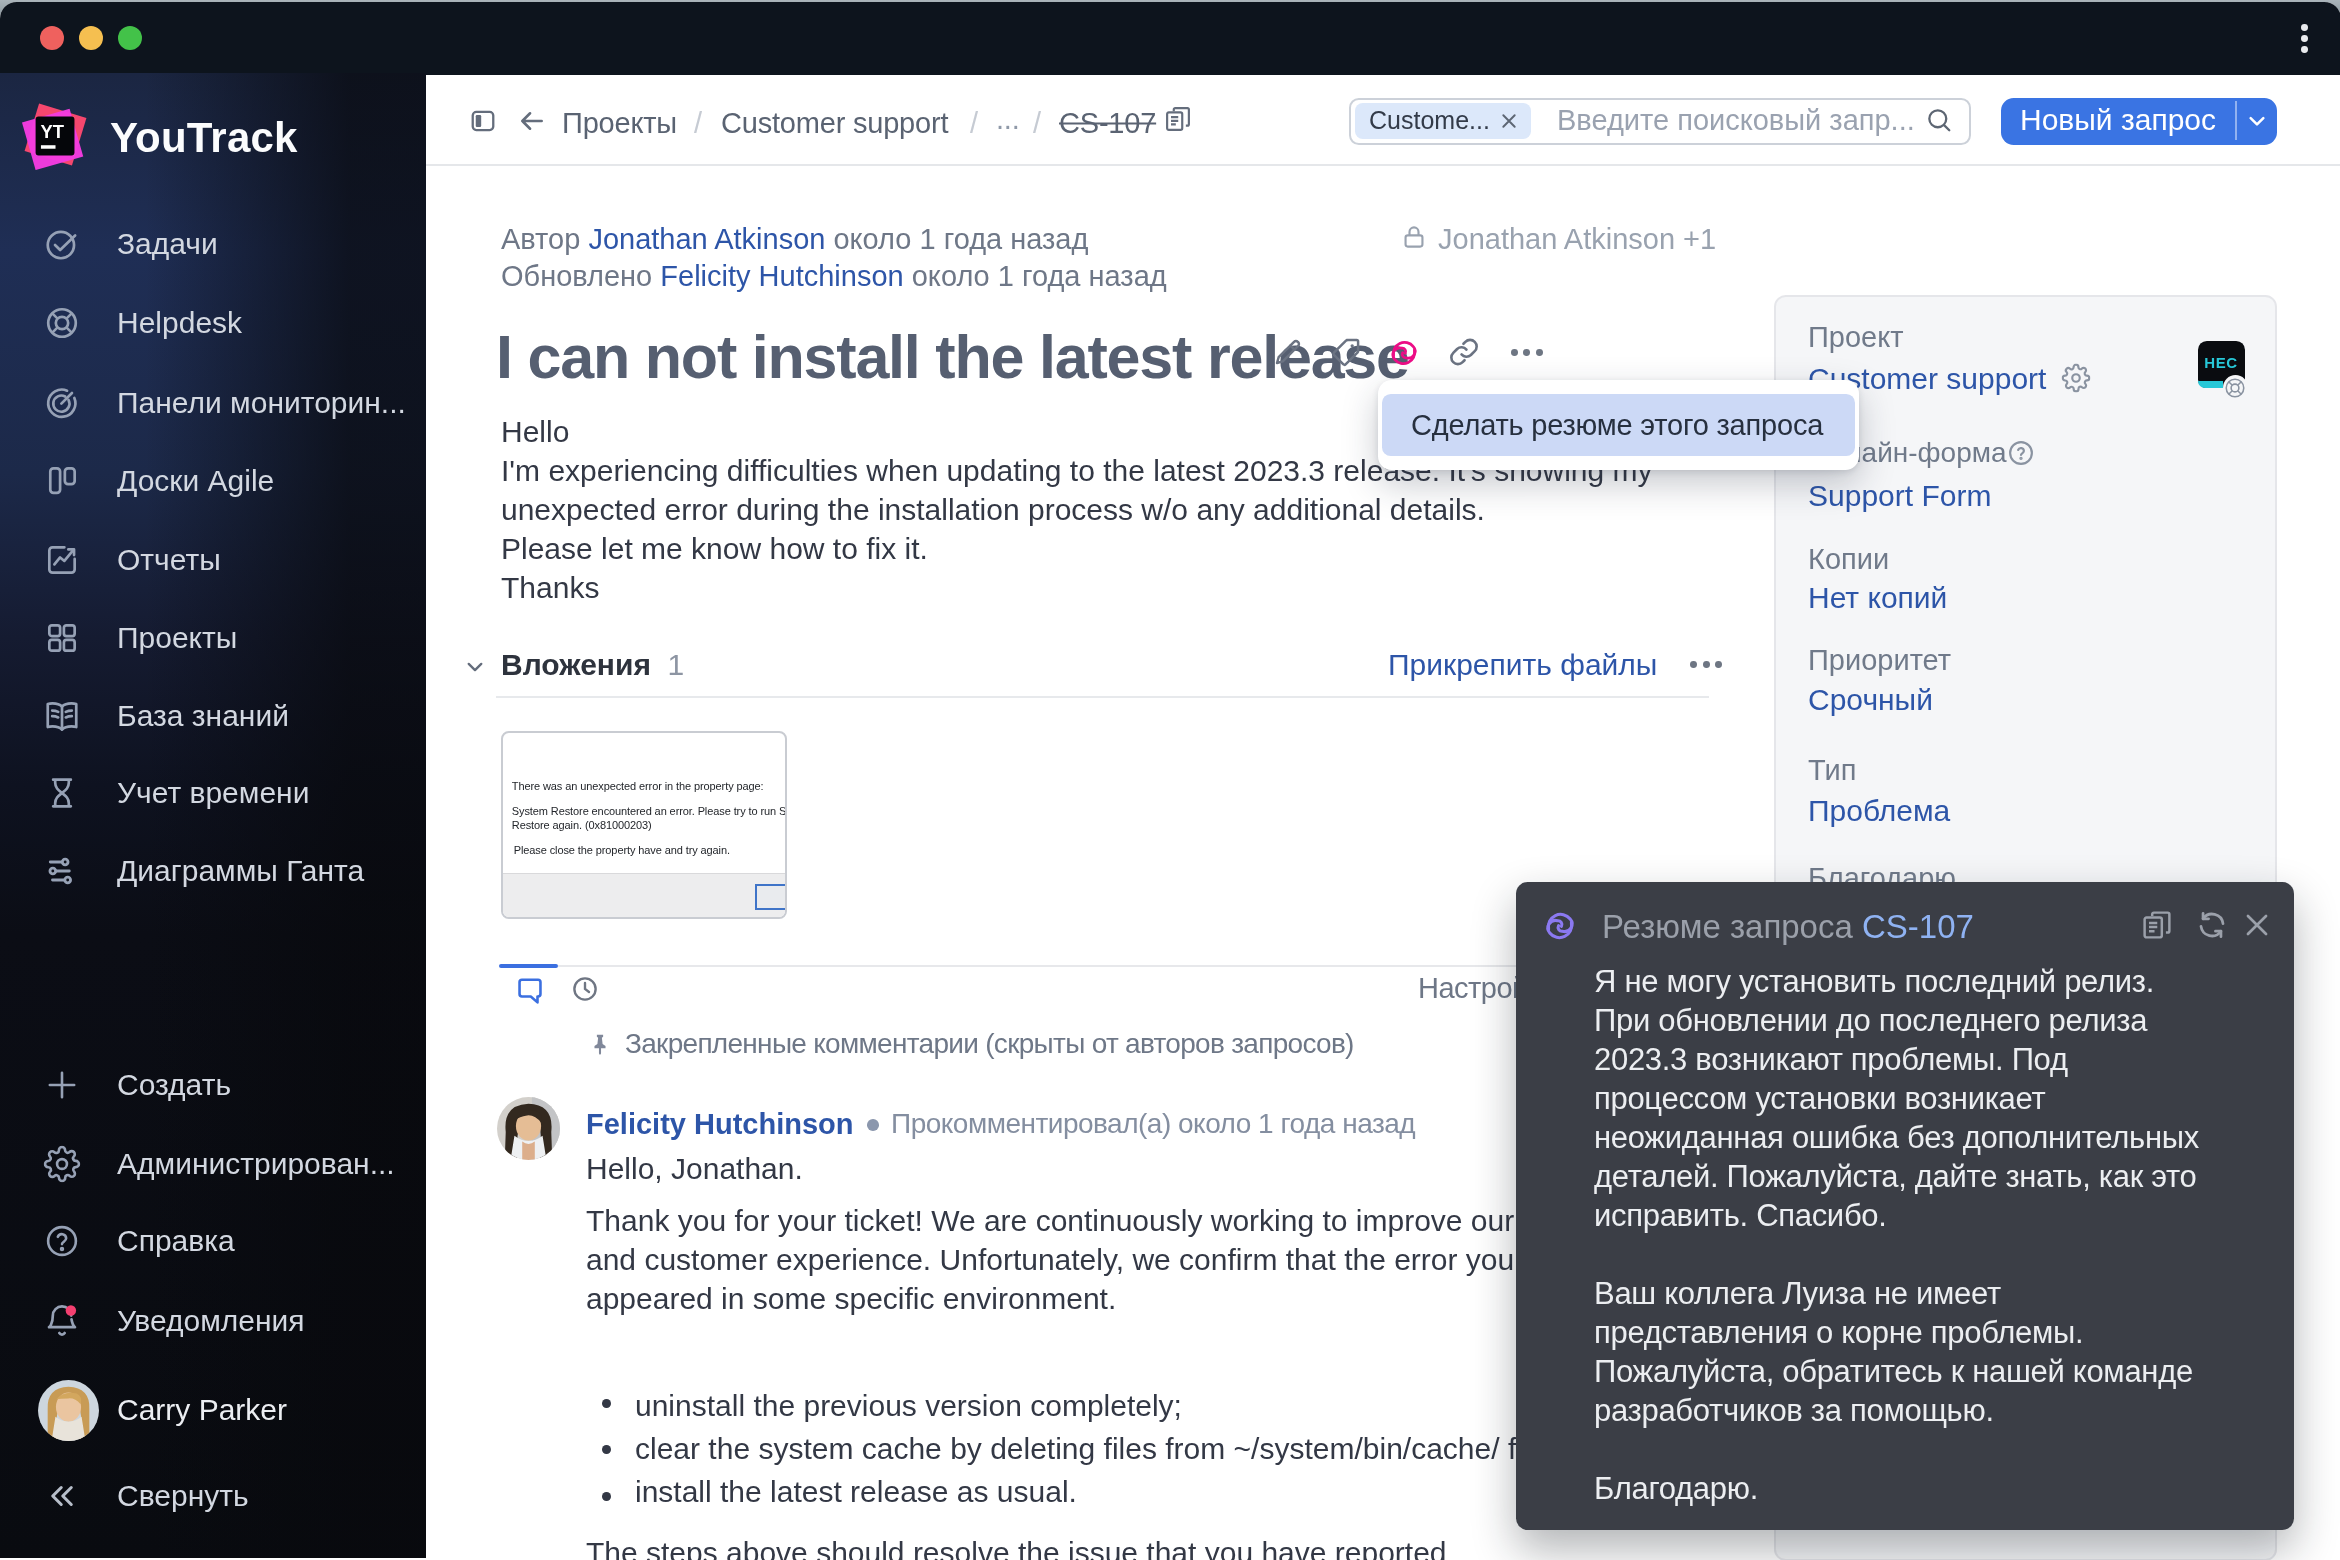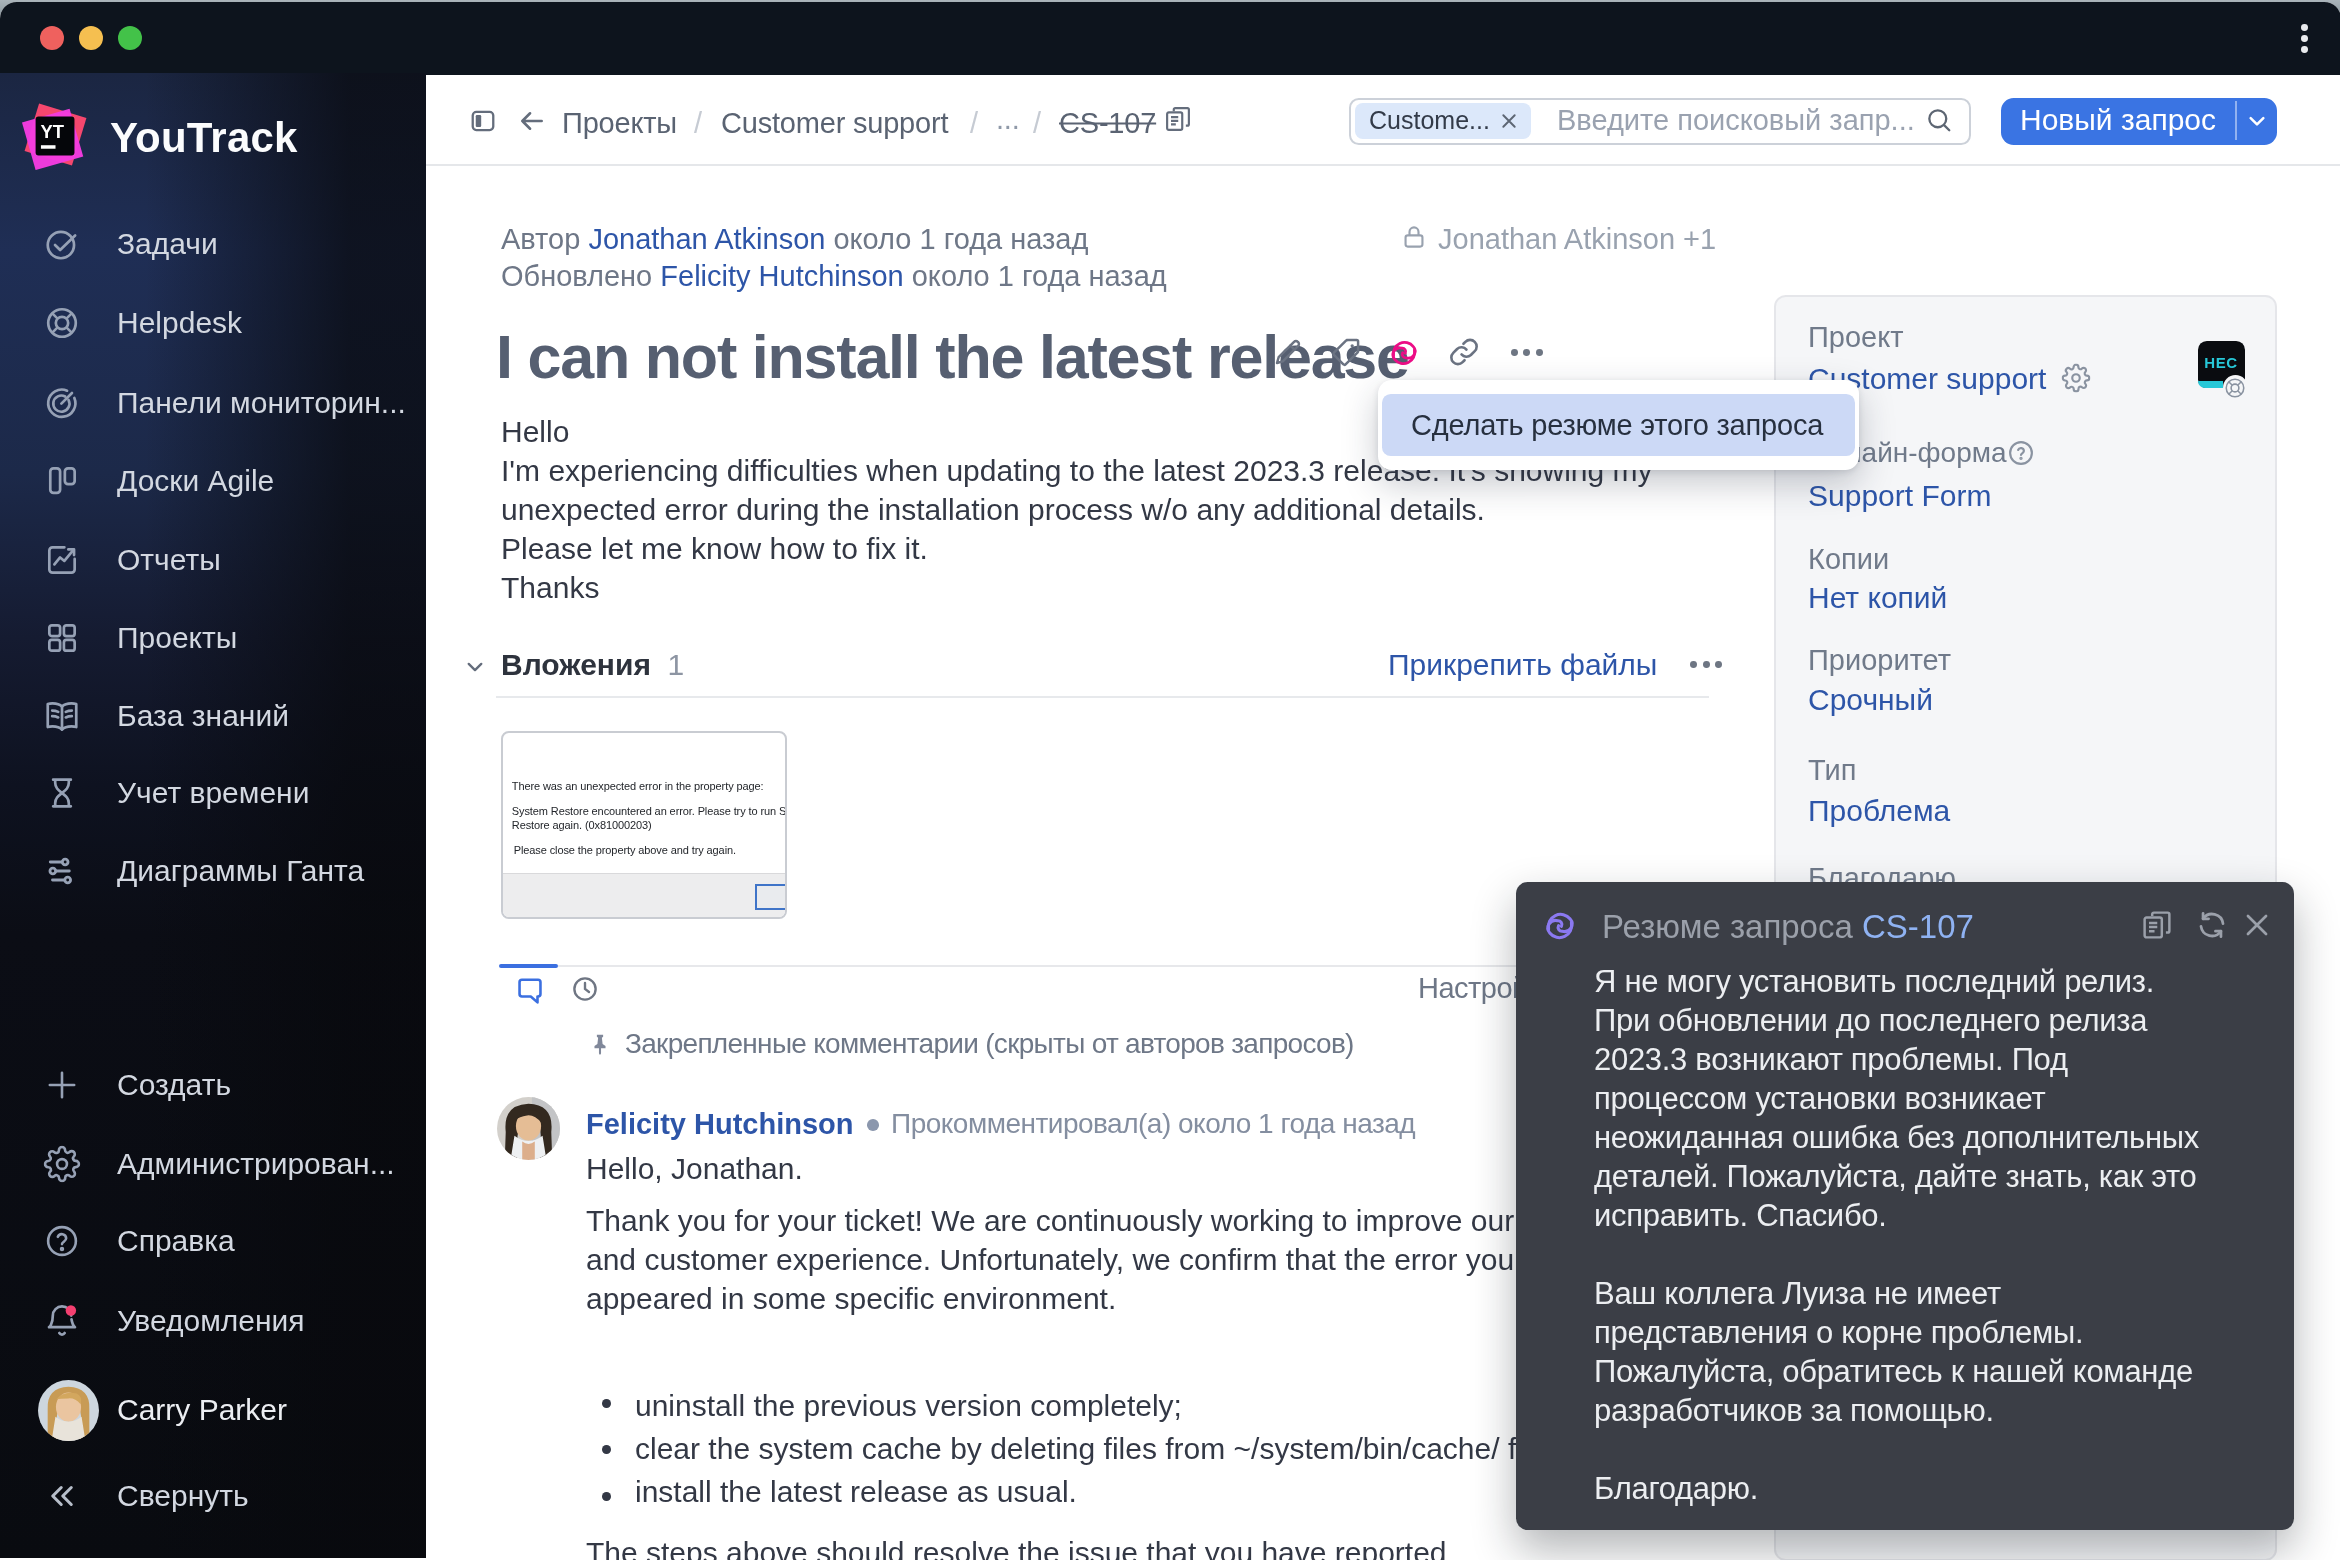--- a/index.html
+++ b/index.html
@@ -223,21 +223,21 @@
   <div class="abs" style="left:501px;top:665px;transform:translateY(-50%);font-size:30px;font-weight:bold;color:#2e333d;">Вложения &nbsp;<span style="font-weight:normal;color:#8d95a3;">1</span></div>
   <div class="abs blue" style="left:1388px;top:665px;transform:translateY(-50%);font-size:30px;">Прикрепить файлы</div>
   <div class="dot3" style="left:1690px;top:661px;"></div>
   <div class="dot3" style="left:1703px;top:661px;"></div>
   <div class="dot3" style="left:1715px;top:661px;"></div>
   <div class="abs" style="left:496px;top:696px;width:1213px;height:2px;background:#e7e9ec;"></div>
 
   <div class="abs" style="left:501px;top:731px;width:286px;height:188px;background:#fff;border:2px solid #c9ccd2;border-radius:7.8px;overflow:hidden;">
     <div class="abs" style="left:8.8px;top:47px;font-size:11px;letter-spacing:-0.1px;color:#23262b;line-height:13.7px;white-space:nowrap;">There was an unexpected error in the property page:</div>
     <div class="abs" style="left:8.8px;top:72px;font-size:11px;letter-spacing:-0.1px;color:#23262b;line-height:13.7px;white-space:nowrap;">System Restore encountered an error. Please try to run Sy<br>Restore again. (0x81000203)</div>
-    <div class="abs" style="left:10.7px;top:111px;font-size:11px;letter-spacing:-0.1px;color:#23262b;line-height:13.7px;white-space:nowrap;">Please close the property above and try again.</div>
+    <div class="abs" style="left:10.7px;top:111px;font-size:11px;letter-spacing:-0.1px;color:#23262b;line-height:13.7px;white-space:nowrap;">Please close the property have and try again.</div>
     <div class="abs" style="left:0;top:140px;width:283px;height:45px;background:#ededee;border-top:1px solid #d9d9db;"></div>
     <div class="abs" style="left:252px;top:151px;width:32px;height:26px;background:#e9ebee;border:2px solid #3f74c8;"></div>
   </div>
 
   <div class="abs" style="left:558px;top:965px;width:1152px;height:2px;background:#e7e8eb;"></div>
   <div class="abs" style="left:499px;top:964px;width:59px;height:3.9px;background:#3b6fe0;border-radius:2px;"></div>
   <svg class="icon" style="left:530px;top:990px;" width="31" height="31" viewBox="0 0 24 24" fill="none" stroke="#3b6fe0" stroke-width="2" stroke-linejoin="round">
     <path d="M5.8 4h12.4c1.1 0 1.9.8 1.9 1.9v9.2c0 1.1-.8 1.9-1.9 1.9h-.4v4.6l-5.2-4.6H5.8c-1.1 0-1.9-.8-1.9-1.9V5.9c0-1.1.8-1.9 1.9-1.9z"></path>
   </svg>
   <svg class="icon" style="left:585px;top:989px;" width="30" height="30" viewBox="0 0 24 24" fill="none" stroke="#6f7683" stroke-width="1.9" stroke-linecap="round">

